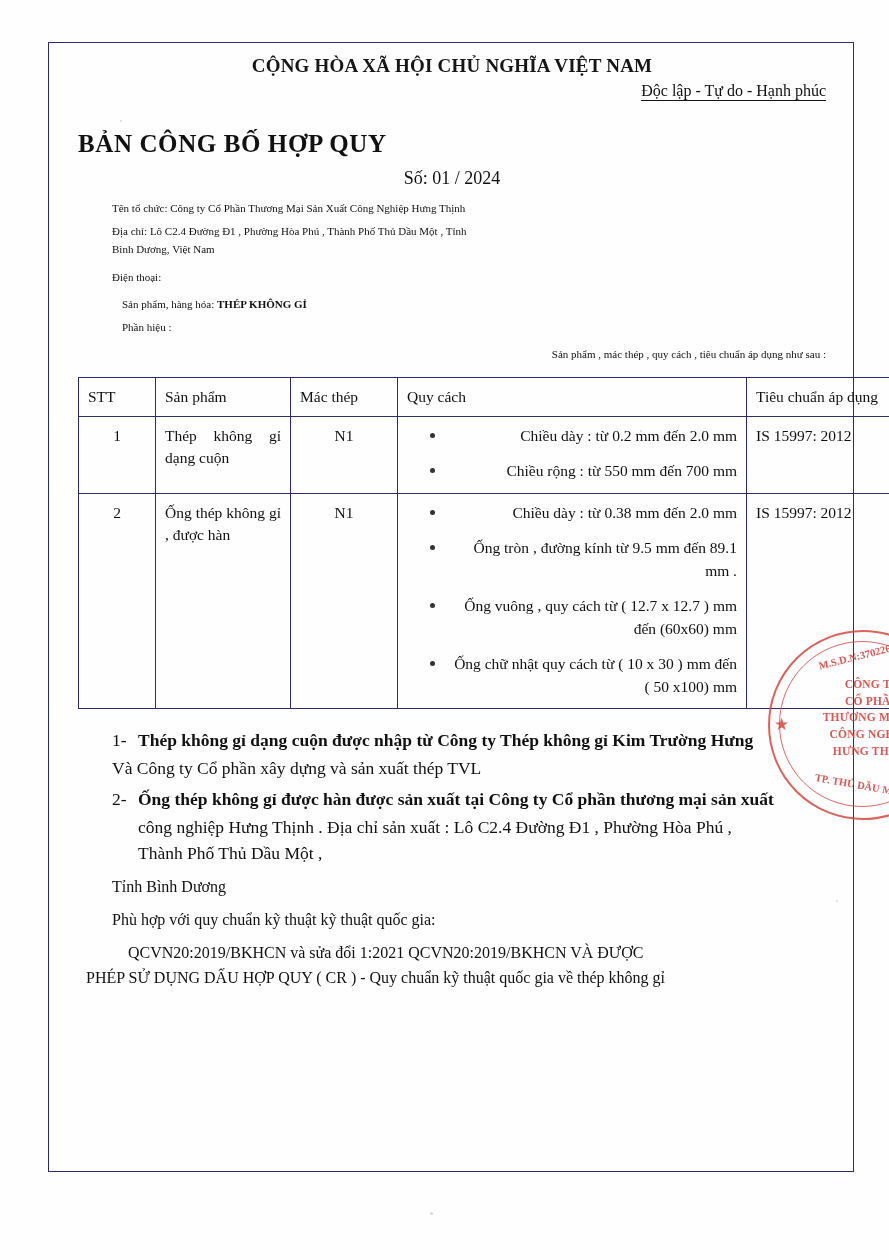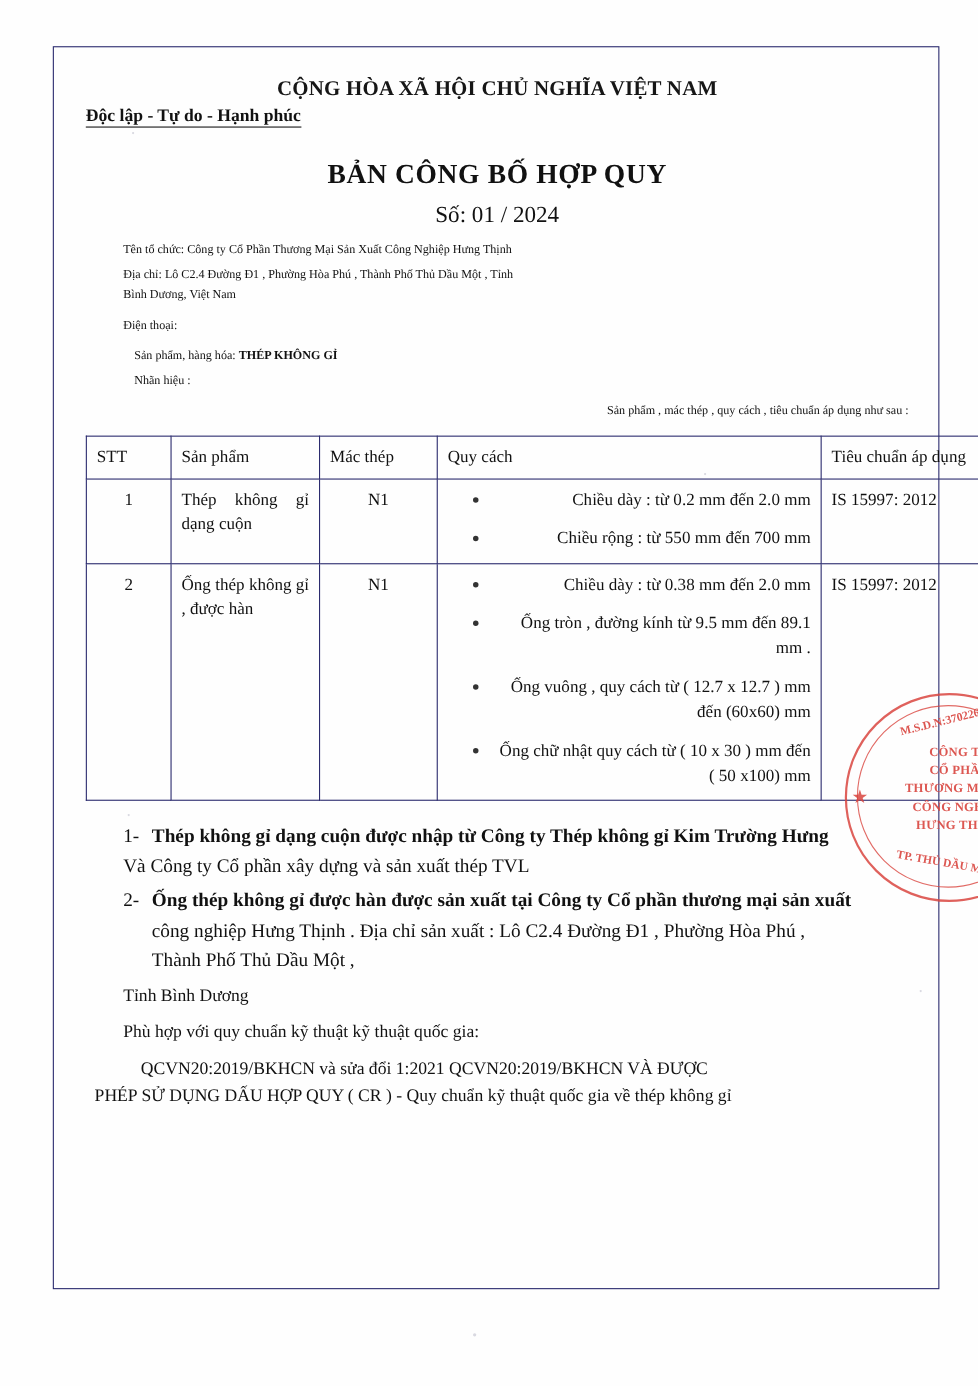--- a/index.html
+++ b/index.html
@@ -31,55 +31,54 @@
     top: 42px;
     width: 806px;
     height: 1130px;
     border: 1.5px solid #2b2b6e;
     box-sizing: border-box;
   }
 
   .content {
     position: absolute;
     left: 66px;
-    top: 60px;
+    top: 45px;
     width: 772px;
     box-sizing: border-box;
     padding: 0 12px;
   }
 
   .hdr {
     text-align: center;
     font-weight: bold;
     font-size: 19px;
     letter-spacing: 0.2px;
     margin-top: 10px;
     color: #161616;
   }
   .hdr-sub {
-    text-align: left;
-    font-weight: bold;
+    text-align: right;
+    font-weight: normal;
     font-size: 16px;
     margin-top: 5px;
   }
   .hdr-sub span.u {
     border-bottom: 1.4px solid #161616;
     padding-bottom: 1px;
   }
 
   .title {
-    text-align: center;
     font-weight: bold;
     font-size: 25px;
     letter-spacing: 0.6px;
     margin-top: 30px;
   }
   .docnum {
     text-align: center;
-    font-size: 21px;
+    font-size: 18px;
     margin-top: 10px;
   }
 
   .para {
     font-size: 11px;
     line-height: 1.5;
     margin-top: 11px;
     padding-left: 34px;
   }
   .para.tight { margin-top: 6px; }
@@ -280,21 +279,21 @@
       <span>Điện thoại:</span>
       <span></span>
     </div>
 
     <div class="para indent2">
       <span>Sản phẩm, hàng hóa:</span>
       <b>THÉP KHÔNG GỈ</b>
     </div>
 
     <div class="para indent2 tight">
-      <span>Nhãn hiệu :</span>
+      <span>Phần hiệu :</span>
       <span></span>
     </div>
 
     <div class="para indent3">Sản phẩm , mác thép , quy cách , tiêu chuẩn áp dụng như sau :</div>
 
     <table class="spec">
       <thead>
         <tr>
           <th class="col-stt ctr">STT</th>
           <th class="col-sp">Sản phẩm</th>

